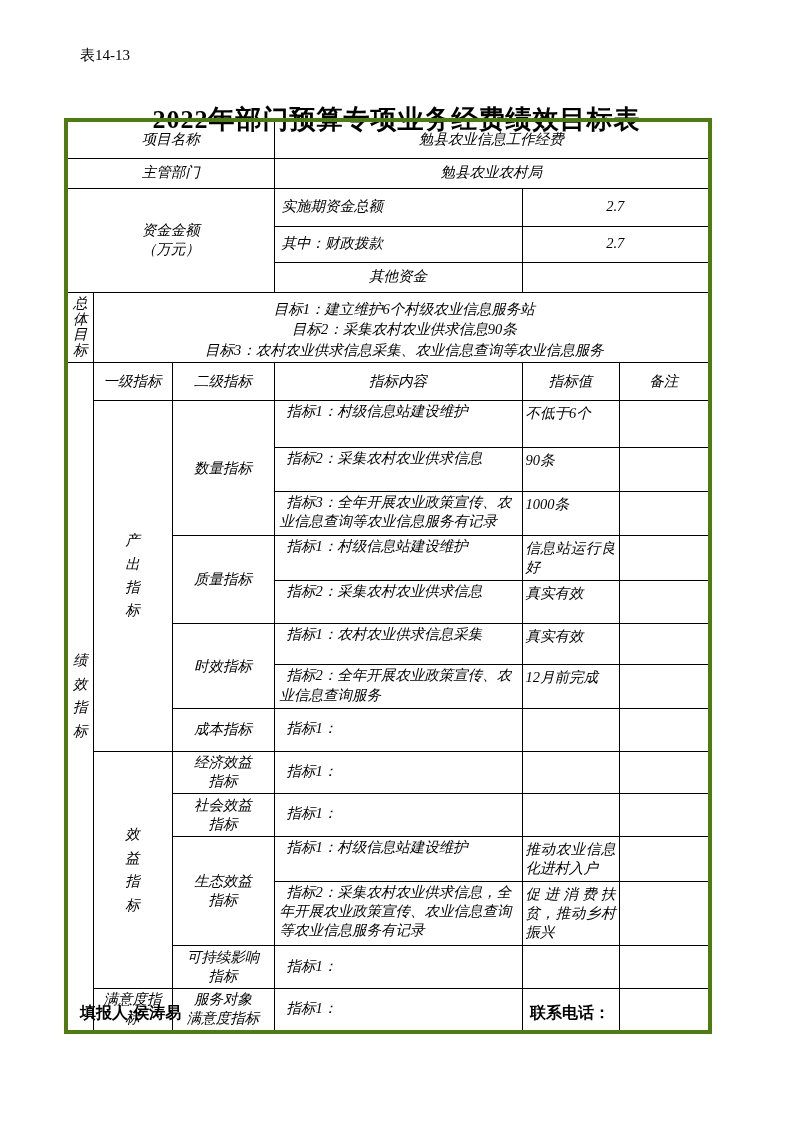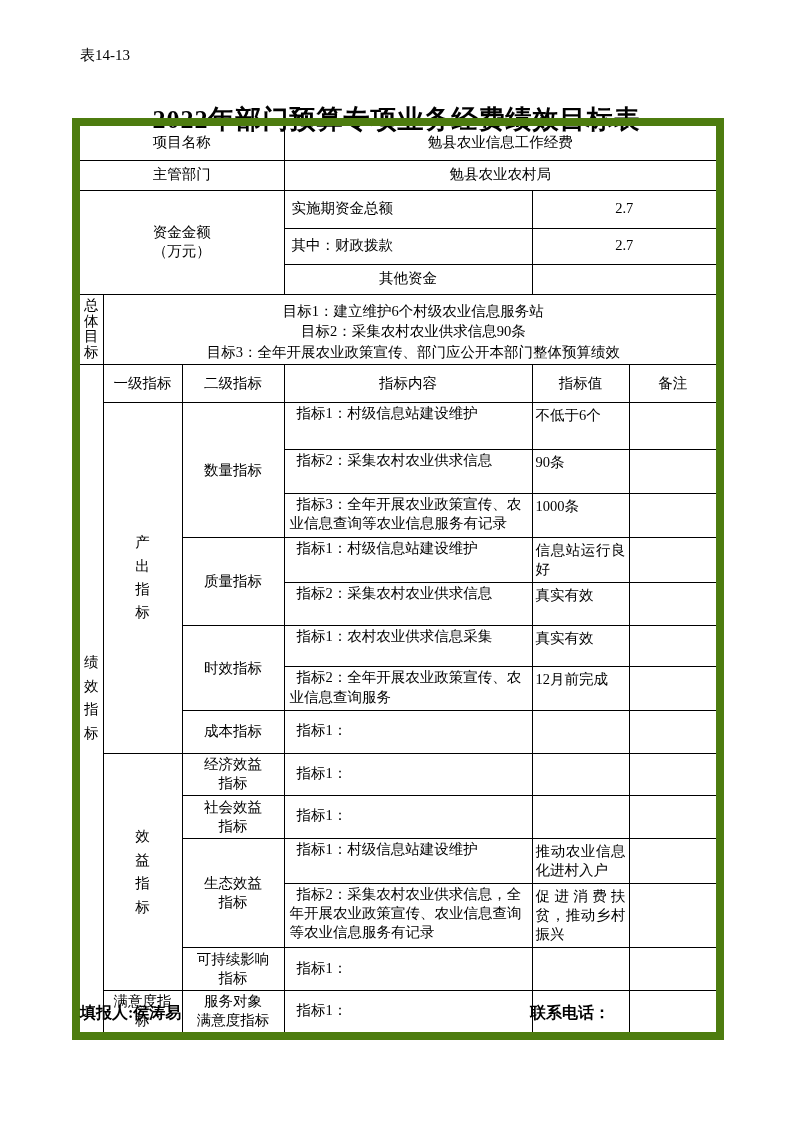--- a/index.html
+++ b/index.html
@@ -7,22 +7,22 @@
     position:relative; width:793px; height:1122px; background:#ffffff;
     font-family:"Liberation Serif","DejaVu Serif",serif; color:#000;
     overflow:hidden;
   }
   .form-code { position:absolute; left:80px; top:46px; font-size:15px; }
   .doc-title {
     position:absolute; top:88px; left:0; width:100%; text-align:center;
     font-size:26px; font-weight:bold; letter-spacing:1px;margin-top:14px;
   }
   table.main {
-    position:absolute; left:72px; top:118px; width:644px;
-    border-collapse:collapse; table-layout:fixed; border:8px solid #4d7c0f;
+    position:absolute; left:64px; top:118px; width:644px;
+    border-collapse:collapse; table-layout:fixed; border:4px solid #4d7c0f;font-style:italic;
   }
   td {
     border:1px solid #000; font-size:14.5px; line-height:1.32;
     vertical-align:middle; padding:1px 2px; overflow:hidden;
     word-break:break-all;
   }
   .c  { text-align:center; }
   .l  { text-align:left; padding-left:7px; }
   .pre { white-space:pre-line; }
   .vcell { text-align:center; white-space:pre-line; line-height:1.62; padding:0; }
@@ -88,21 +88,21 @@
     </tr>
 
     <tr style="height:62px">
       <td class="vcell vtight">总
 体
 目
 标</td>
       <td colspan="5" class="goals">
         <div>目标1：建立维护6个村级农业信息服务站</div>
         <div>目标2：采集农村农业供求信息90条</div>
-        <div>目标3：全年开展农业政策宣传、部门应公开本部门整体预算绩效</div>
+        <div>目标3：农村农业供求信息采集、农业信息查询等农业信息服务</div>
       </td>
     </tr>
 
     <tr style="height:38px">
       <td rowspan="15" class="vcell">绩
 效
 指
 标</td>
       <td class="c">一级指标</td>
       <td class="c">二级指标</td>

